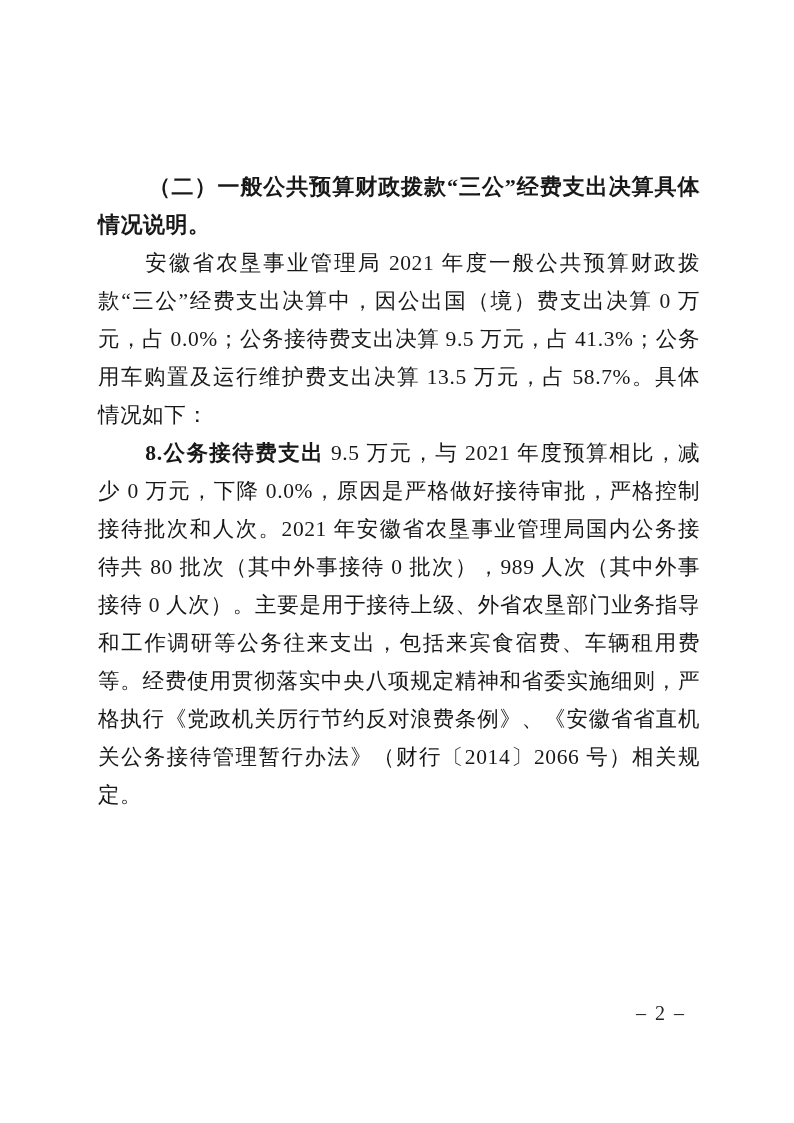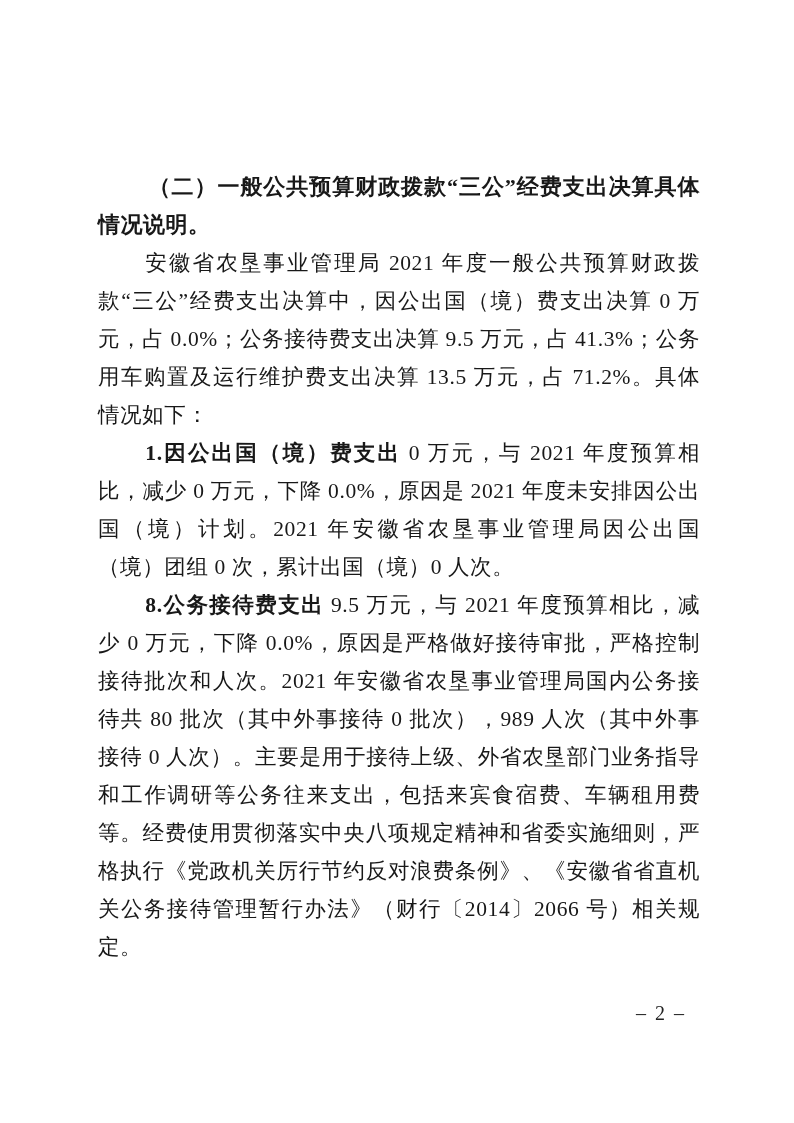--- a/index.html
+++ b/index.html
@@ -52,22 +52,21 @@
     letter-spacing: 2px;
   }
 </style>
 </head>
 <body>
 
 <div class="page-content">
 
   <h2 class="heading">（二）一般公共预算财政拨款“三公”经费支出决算具体情况说明。</h2>
 
-  <p class="para"><b></b><span>安徽省农垦事业管理局 2021 年度一般公共预算财政拨款“三公”经费支出决算中，因公出国（境）费支出决算 0 万元，占 0.0%；公务接待费支出决算 9.5 万元，占 41.3%；公务用车购置及运行维护费支出决算 13.5 万元，占 71.2%。具体情况如下：</span></p>
+  <p class="para"><b></b><span>安徽省农垦事业管理局 2021 年度一般公共预算财政拨款“三公”经费支出决算中，因公出国（境）费支出决算 0 万元，占 0.0%；公务接待费支出决算 9.5 万元，占 41.3%；公务用车购置及运行维护费支出决算 13.5 万元，占 58.7%。具体情况如下：</span></p>
 
-  <p class="para"><b>1.因公出国（境）费支出</b><span> 0 万元，与 2021 年度预算相比，减少 0 万元，下降 0.0%，原因是 2021 年度未安排因公出国（境）计划。2021 年安徽省农垦事业管理局因公出国（境）团组 0 次，累计出国（境）0 人次。</span></p>
 
   <p class="para"><b>8.公务接待费支出</b><span> 9.5 万元，与 2021 年度预算相比，减少 0 万元，下降 0.0%，原因是严格做好接待审批，严格控制接待批次和人次。2021 年安徽省农垦事业管理局国内公务接待共 80 批次（其中外事接待 0 批次），989 人次（其中外事接待 0 人次）。主要是用于接待上级、外省农垦部门业务指导和工作调研等公务往来支出，包括来宾食宿费、车辆租用费等。经费使用贯彻落实中央八项规定精神和省委实施细则，严格执行《党政机关厉行节约反对浪费条例》、《安徽省省直机关公务接待管理暂行办法》（财行〔2014〕2066 号）相关规定。</span></p>
 
 
 </div>
 
 <div class="footer-page-number">– 2 –</div>
 
 </body></html>

